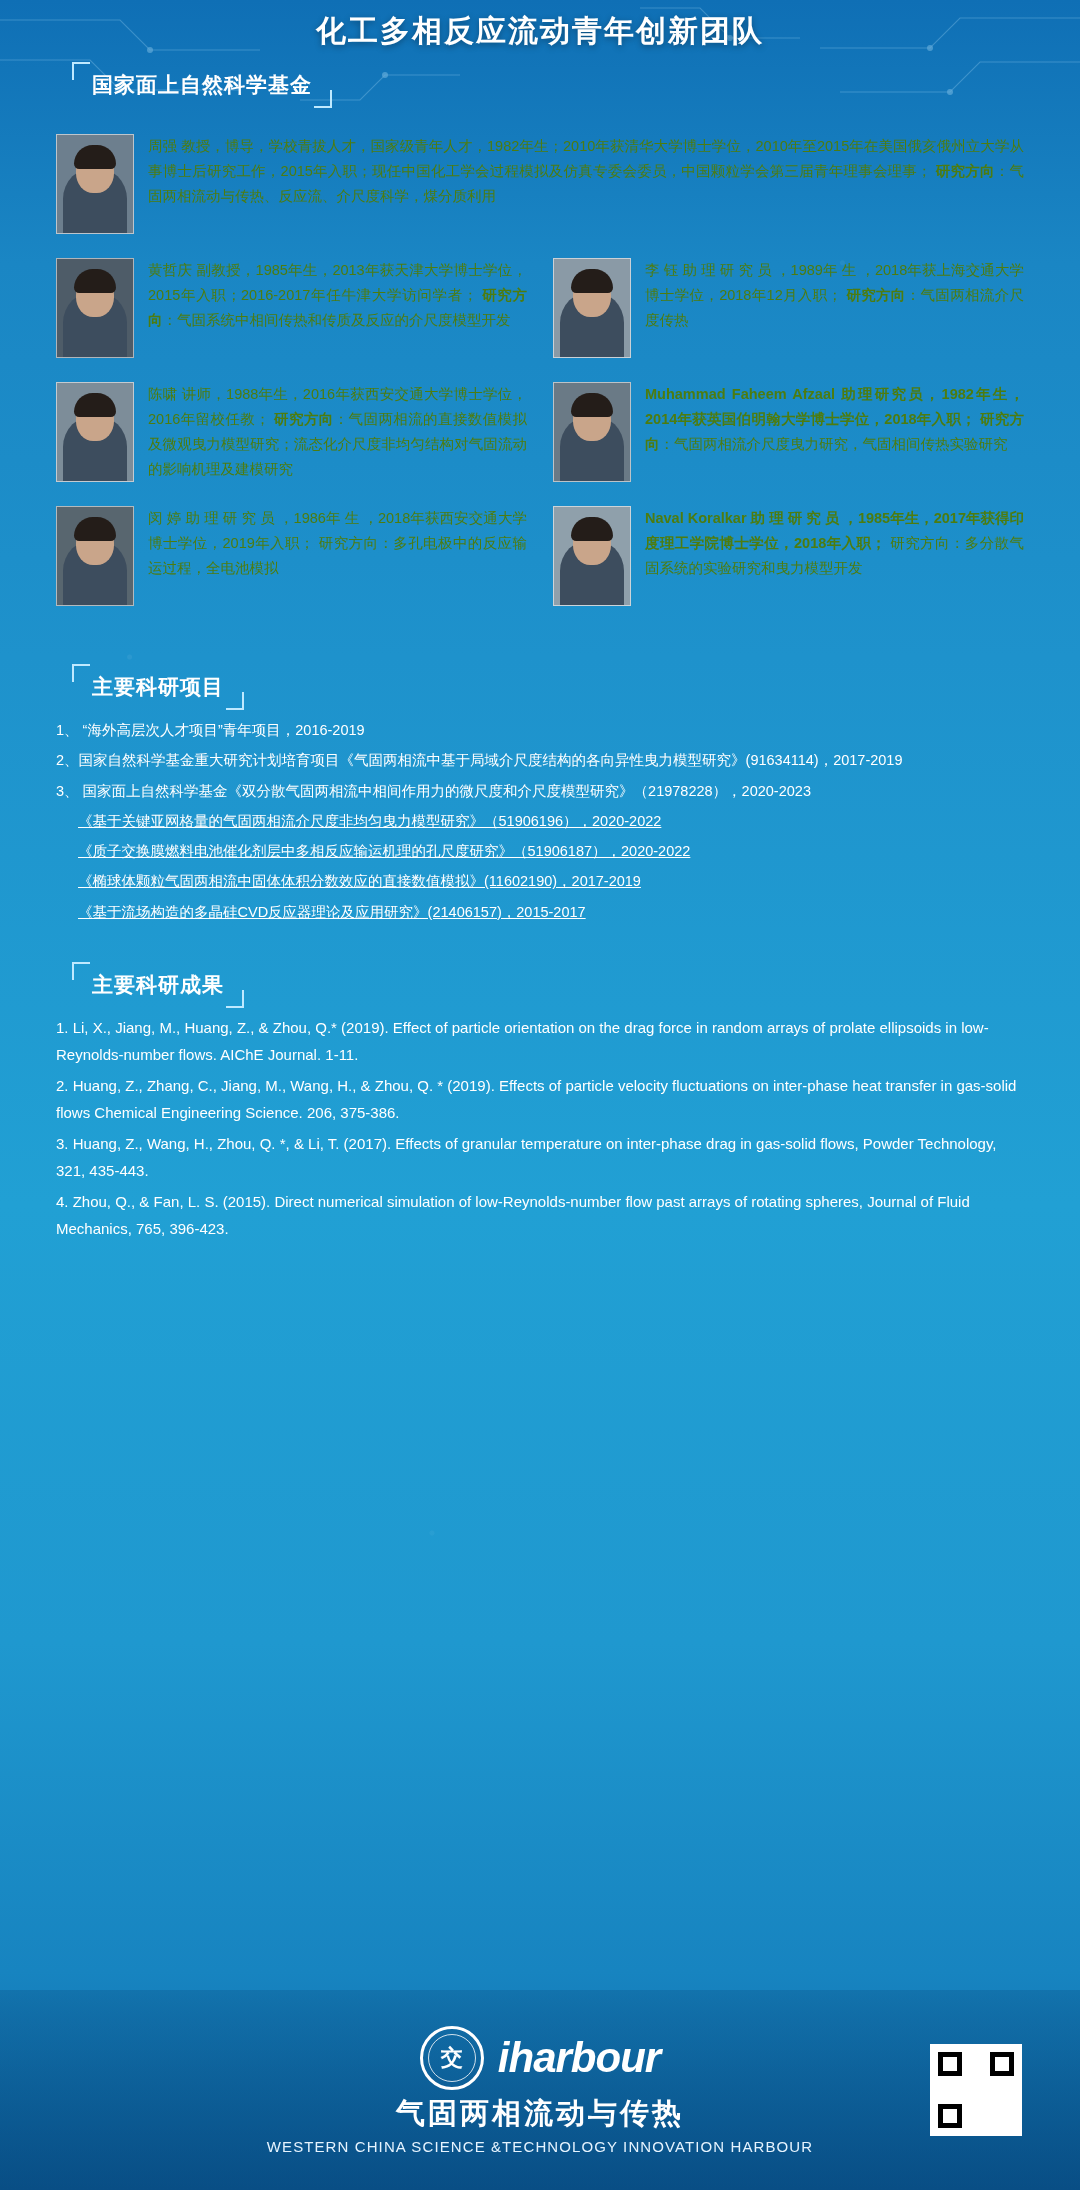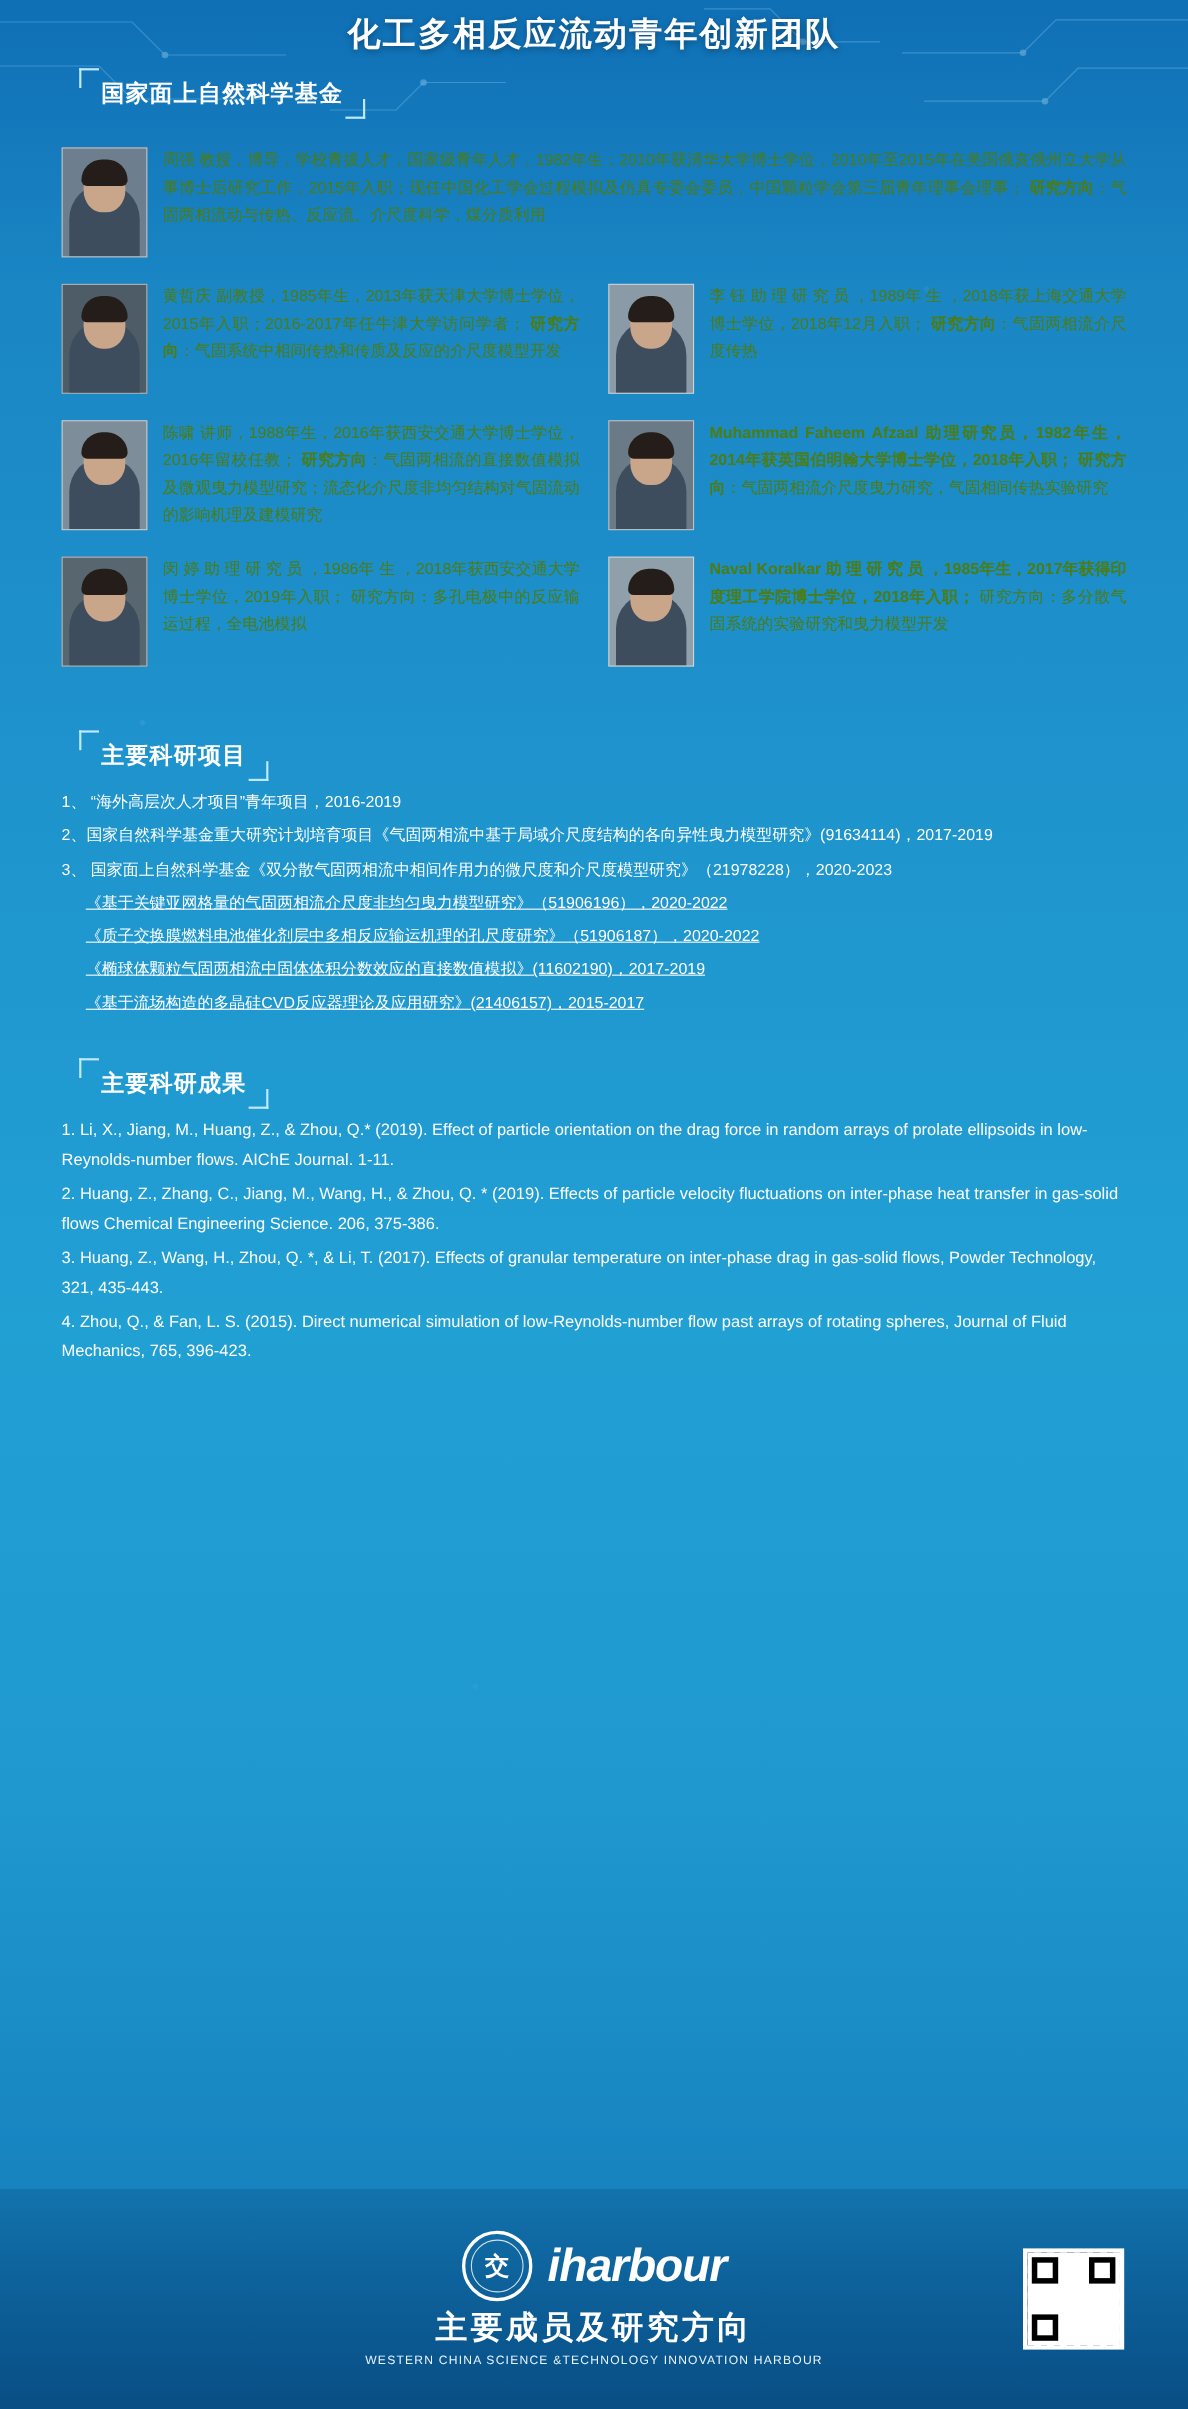--- a/index.html
+++ b/index.html
@@ -190,21 +190,21 @@
     font-size: 22px; color: #fff; font-weight: bold;
   }
   .brand-en {
     font-size: 42px; font-weight: bold; color: #ffffff;
     letter-spacing: -1px; font-style: italic;
   }
   .brand-cn {
     font-size: 29px; font-weight: bold; letter-spacing: 3px; color: #ffffff;
   }
   .brand-sub {
-    font-size: 11px; letter-spacing: 1.1px; color: #e6f4ff;
+    font-size: 15px; letter-spacing: 1.1px; color: #e6f4ff;
   }
   .qr {
     position: absolute;
     right: 58px; bottom: 54px;
     width: 92px; height: 92px;
     background: #ffffff;
     padding: 4px;
   }
   .qr .cells {
     width: 100%; height: 100%;
@@ -378,21 +378,21 @@
 
 <div class="footer">
   <div class="footer-inner">
     <div class="logo-block">
       <div class="logo-row">
         <div class="seal">
           <span class="inner-mark">交</span>
         </div>
         <div class="brand-en">iharbour</div>
       </div>
-      <div class="brand-cn">主要成员及研究方向</div>
+      <div class="brand-cn">气固两相流动与传热</div>
       <div class="brand-sub">WESTERN CHINA SCIENCE &amp;TECHNOLOGY INNOVATION HARBOUR</div>
     </div>
     <div class="qr">
       <div class="cells"></div>
       <div class="qr-eye" style="left:8px; top:8px;"></div>
       <div class="qr-eye" style="right:8px; top:8px;"></div>
       <div class="qr-eye" style="left:8px; bottom:8px;"></div>
     </div>
   </div>
 </div>

